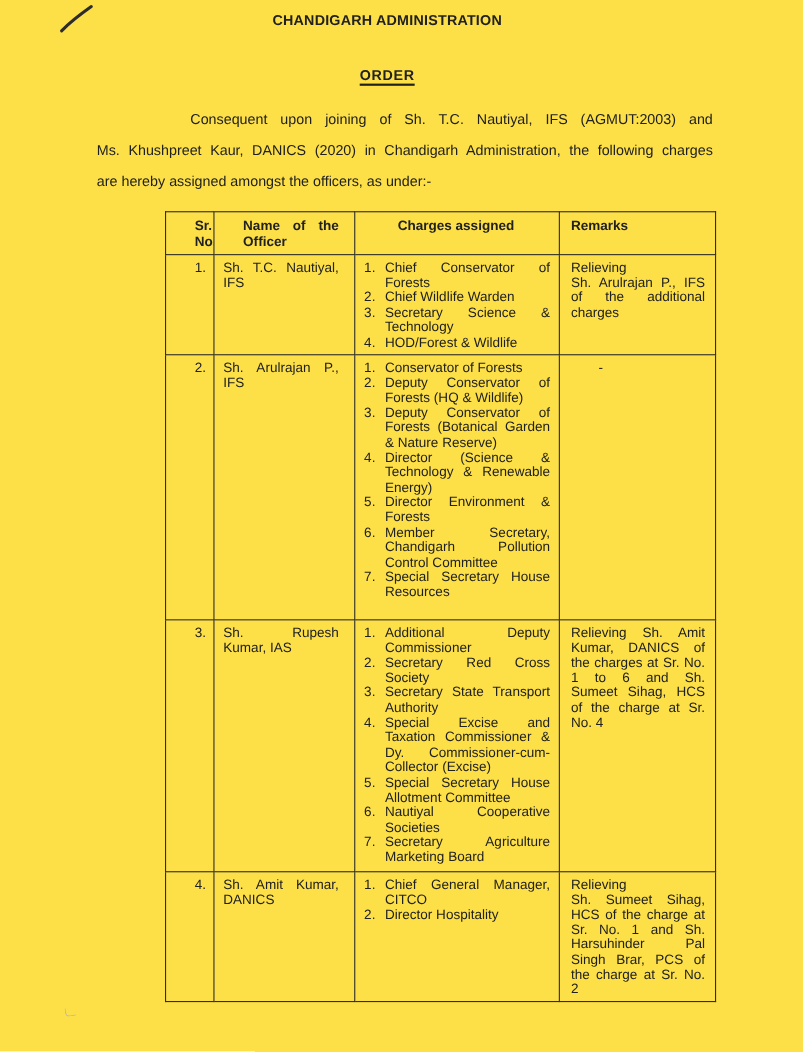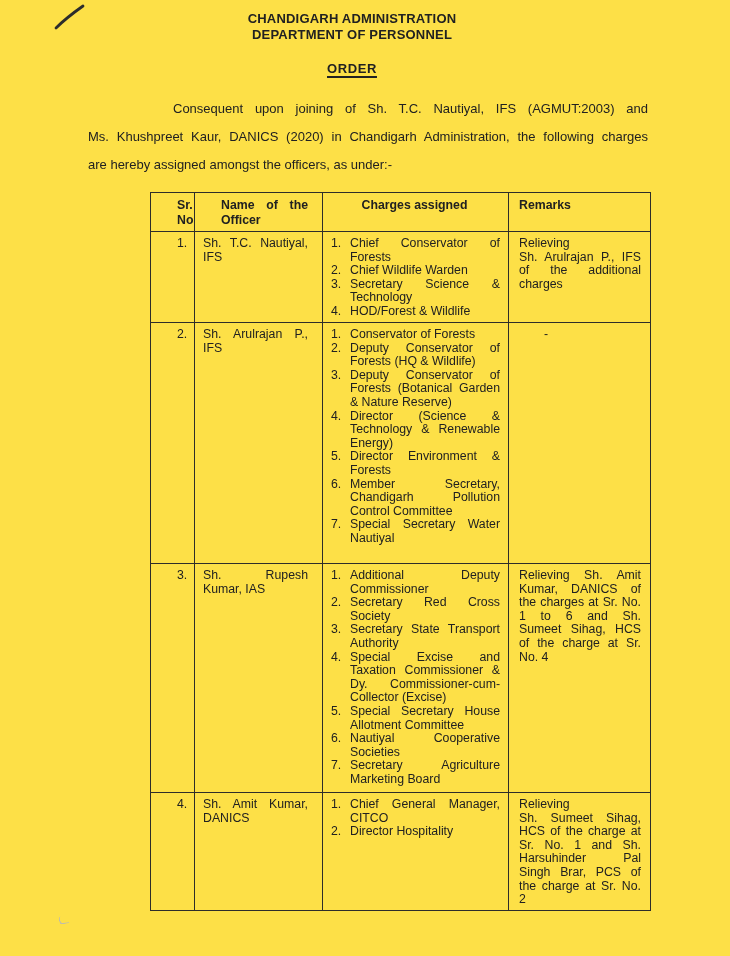--- a/index.html
+++ b/index.html
@@ -87,21 +87,20 @@
 <body>
 
 <div class="page">
 
   <svg class="slash-svg" width="42" height="32">
     <path d="M6,26 Q16,16 33,4" stroke="#2c2c2c" stroke-width="2.8" fill="none" stroke-linecap="round"></path>
   </svg>
 
   <div class="letterhead">
     <div>CHANDIGARH ADMINISTRATION</div>
-    <div>DEPARTMENT OF PERSONNEL</div>
   </div>
 
   <div class="order-title">
     <span>ORDER</span>
   </div>
 
   <div class="intro">
     <div class="il il-first">Consequent upon joining of Sh. T.C. Nautiyal, IFS (AGMUT:2003) and</div>
     <div class="il il-mid">Ms. Khushpreet Kaur, DANICS (2020) in Chandigarh Administration, the following charges</div>
     <div class="il il-last">are hereby assigned amongst the officers, as under:-</div>
@@ -143,21 +142,21 @@
       <td class="sr">2.</td>
       <td class="name">Sh. Arulrajan P., IFS</td>
       <td class="charges">
         <ol class="charges-list">
           <li>Conservator of Forests</li>
           <li>Deputy Conservator of Forests (HQ &amp; Wildlife)</li>
           <li>Deputy Conservator of Forests (Botanical Garden &amp; Nature Reserve)</li>
           <li>Director (Science &amp; Technology &amp; Renewable Energy)</li>
           <li>Director Environment &amp; Forests</li>
           <li>Member Secretary, Chandigarh Pollution Control Committee</li>
-          <li>Special Secretary Water Nautiyal</li>
+          <li>Special Secretary House Resources</li>
         </ol>
       </td>
       <td class="remarks">
         <div class="seg seg-dash">-</div>
       </td>
     </tr>
 
     <tr class="r3">
       <td class="sr">3.</td>
       <td class="name">Sh. Rupesh Kumar, IAS</td>

